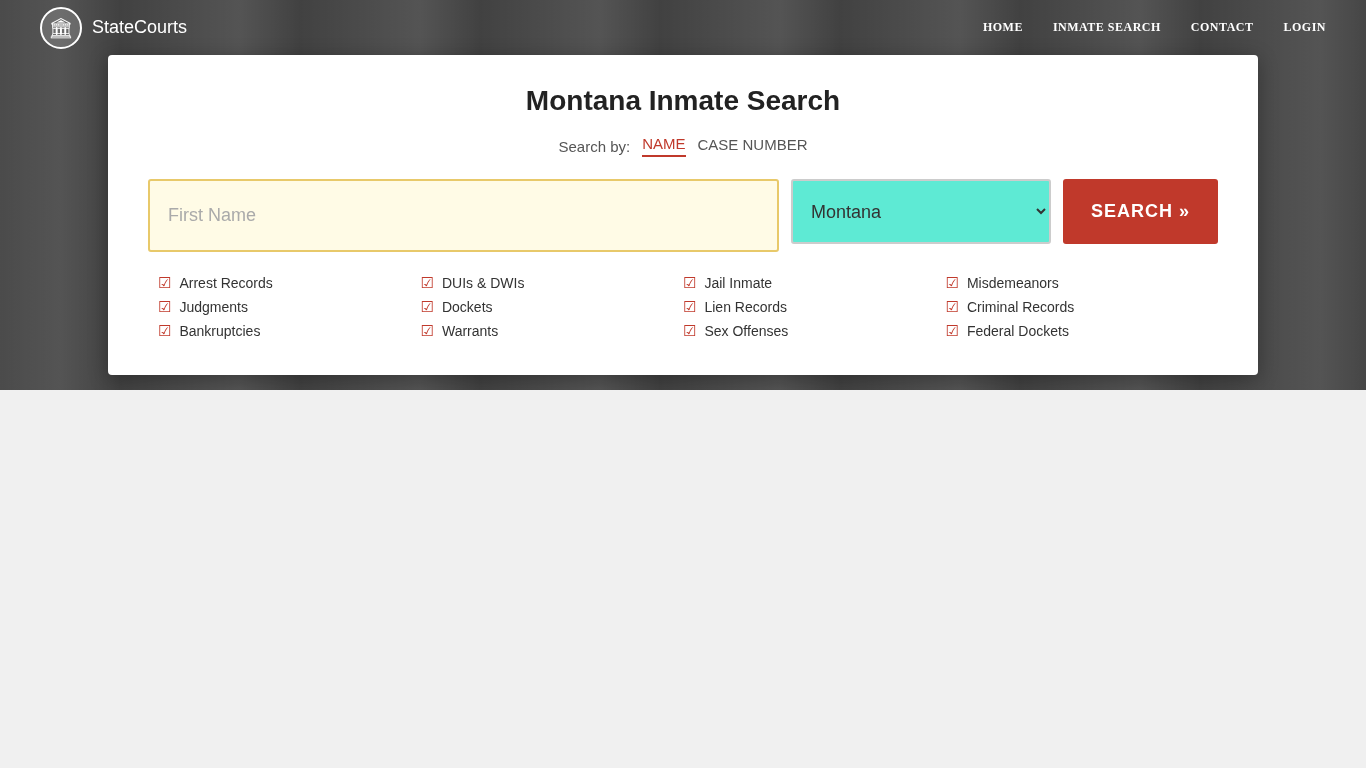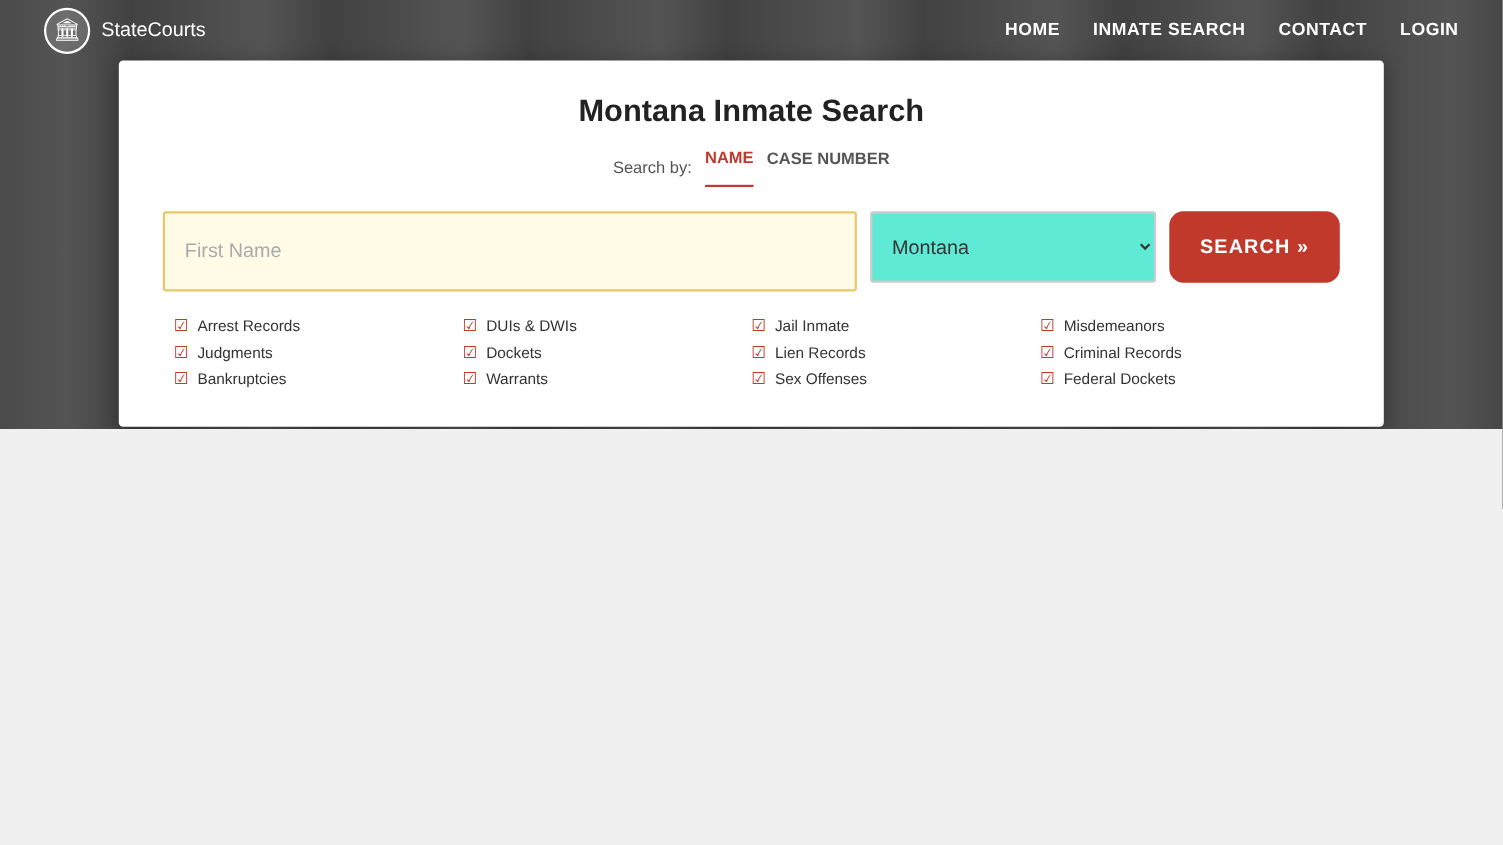--- a/index.html
+++ b/index.html
@@ -66,23 +66,24 @@
       font-weight: normal;
     }
     .nav-links {
       margin-left: auto;
       display: flex;
       gap: 30px;
     }
     .nav-link {
       color: #fff;
       text-decoration: none;
-      font-size: 16px;
+      font-size: 12px;
       font-weight: bold;
       letter-spacing: 0.5px;
+      font-family: Liberation Serif, serif;
     }
 
     
     .modal-card {
       position: absolute;
       top: 55px;
       left: 50%;
       transform: translateX(-50%);
       width: 1150px;
       background: #fff;
@@ -104,24 +105,24 @@
       justify-content: center;
       gap: 12px;
       margin-bottom: 22px;
     }
     .search-by-label {
       color: #555;
       font-size: 15px;
     }
     .search-tab {
       font-size: 15px;
-      font-weight: bold;
+      font-weight: normal;
       color: #555;
       cursor: pointer;
-      padding-bottom: 16px;
+      padding-bottom: 3px;
       text-decoration: none;
     }
     .search-tab.active {
       color: #c0392b;
       border-bottom: 2px solid #c0392b;
     }
     .search-inputs-row {
       display: flex;
       gap: 12px;
       margin-bottom: 22px;
@@ -153,21 +154,21 @@
     }
     .search-btn {
       background: #c0392b;
       color: #fff;
       border: none;
       padding: 0 28px;
       height: 65px;
       font-size: 18px;
       font-weight: bold;
       letter-spacing: 1px;
-      border-radius: 13px;
+      border-radius: 3px;
       cursor: pointer;
       white-space: nowrap;
     }
 
     
     .features-grid {
       display: grid;
       grid-template-columns: repeat(4, 1fr);
       gap: 6px 0;
       padding: 0 10px;

